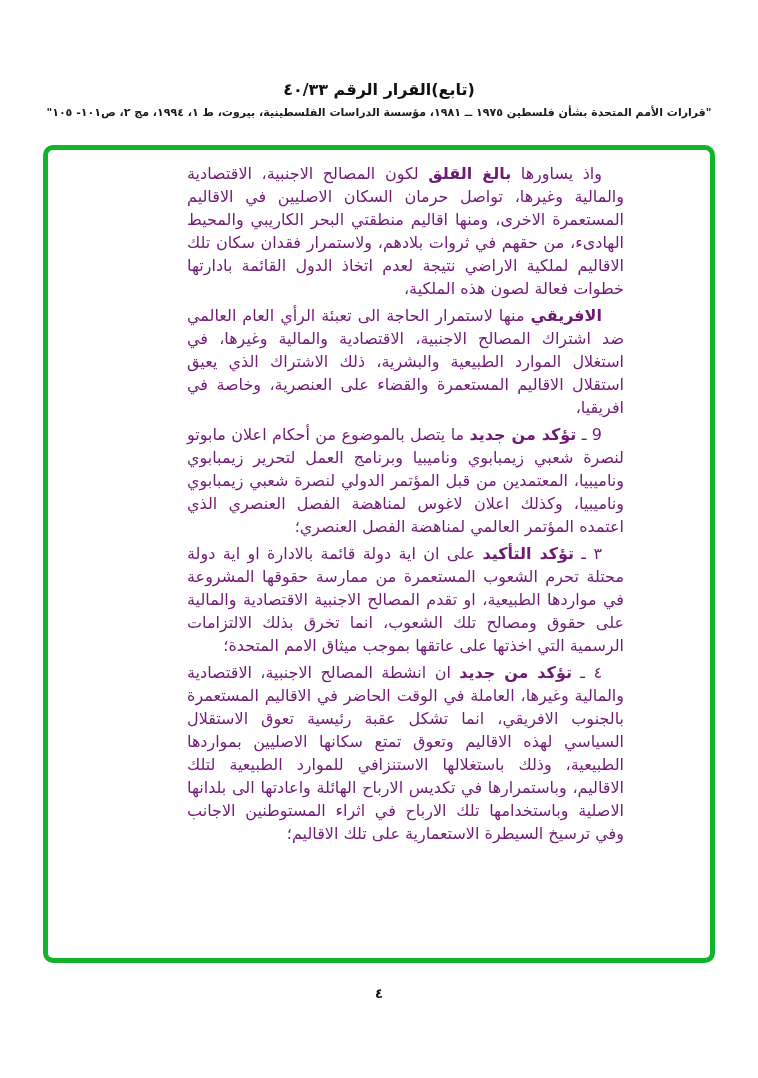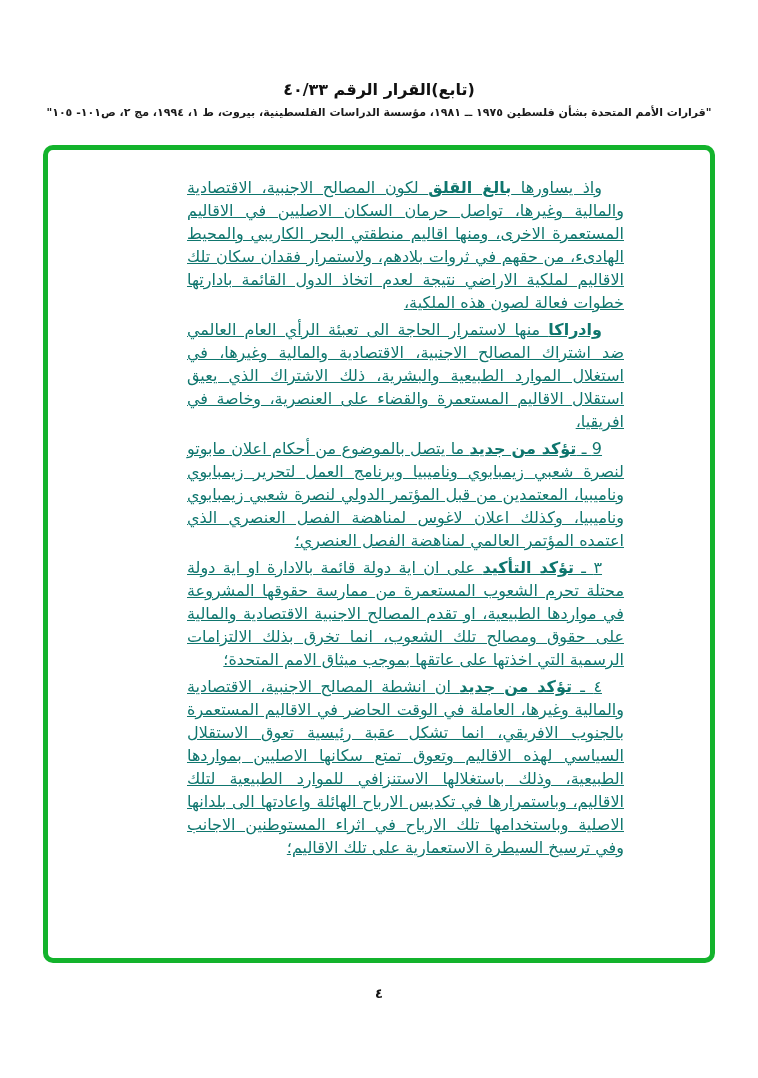--- a/index.html
+++ b/index.html
@@ -38,28 +38,27 @@
   .green-box {
     position: absolute;
     left: 43px; top: 145px;
     width: 662px; height: 808px;
     border: 5px solid #13b32c;
     border-radius: 10px;
     background: transparent;
   }
   .text-col {
     position: absolute;
-    top: 26px; right: 86px;
+    top: 12px; right: 86px;
     width: 437px;
     direction: rtl;
     text-align: justify;
     font-size: 16px;
     line-height: 23px;
-    color: #0f766e;
-    text-decoration: underline;
+    color: #701a75;
   }
   .para {
     margin: 0 0 4px 0;
     text-indent: 22px; 
   }
   .para b { font-weight: bold; }
   .page-number {
     position: absolute;
     top: 986px; left: 0; right: 0;
     text-align: center;
@@ -74,21 +73,21 @@
 
 <div class="page">
 
   <div class="doc-title">(تابع)القرار الرقم ٤٠/٣٣</div>
 
   <div class="doc-citation">"قرارات الأمم المتحدة بشأن فلسطين ١٩٧٥ ــ ١٩٨١، مؤسسة الدراسات الفلسطينية، بيروت، ط ١، ١٩٩٤، مج ٢، ص١٠١- ١٠٥"</div>
 
   <div class="green-box">
     <div class="text-col">
         <p class="para"><span>واذ يساورها </span><b>بالغ القلق</b><span> لكون المصالح الاجنبية، الاقتصادية والمالية وغيرها، تواصل حرمان السكان الاصليين في الاقاليم المستعمرة الاخرى، ومنها اقاليم منطقتي البحر الكاريبي والمحيط الهادىء، من حقهم في ثروات بلادهم، ولاستمرار فقدان سكان تلك الاقاليم لملكية الاراضي نتيجة لعدم اتخاذ الدول القائمة بادارتها خطوات فعالة لصون هذه الملكية،</span></p>
-        <p class="para"><b>وادراكا</b><span> منها لاستمرار الحاجة الى تعبئة الرأي العام العالمي ضد اشتراك المصالح الاجنبية، الاقتصادية والمالية وغيرها، في استغلال الموارد الطبيعية والبشرية، ذلك الاشتراك الذي يعيق استقلال الاقاليم المستعمرة والقضاء على العنصرية، وخاصة في افريقيا،</span></p>
+        <p class="para"><b>الافريقي</b><span> منها لاستمرار الحاجة الى تعبئة الرأي العام العالمي ضد اشتراك المصالح الاجنبية، الاقتصادية والمالية وغيرها، في استغلال الموارد الطبيعية والبشرية، ذلك الاشتراك الذي يعيق استقلال الاقاليم المستعمرة والقضاء على العنصرية، وخاصة في افريقيا،</span></p>
         <p class="para"><span>9 ـ </span><b>تؤكد من جديد</b><span> ما يتصل بالموضوع من أحكام اعلان مابوتو لنصرة شعبي زيمبابوي وناميبيا وبرنامج العمل لتحرير زيمبابوي وناميبيا، المعتمدين من قبل المؤتمر الدولي لنصرة شعبي زيمبابوي وناميبيا، وكذلك اعلان لاغوس لمناهضة الفصل العنصري الذي اعتمده المؤتمر العالمي لمناهضة الفصل العنصري؛</span></p>
         <p class="para"><span>٣ ـ </span><b>تؤكد التأكيد</b><span> على ان اية دولة قائمة بالادارة او اية دولة محتلة تحرم الشعوب المستعمرة من ممارسة حقوقها المشروعة في مواردها الطبيعية، او تقدم المصالح الاجنبية الاقتصادية والمالية على حقوق ومصالح تلك الشعوب، انما تخرق بذلك الالتزامات الرسمية التي اخذتها على عاتقها بموجب ميثاق الامم المتحدة؛</span></p>
         <p class="para"><span>٤ ـ </span><b>تؤكد من جديد</b><span> ان انشطة المصالح الاجنبية، الاقتصادية والمالية وغيرها، العاملة في الوقت الحاضر في الاقاليم المستعمرة بالجنوب الافريقي، انما تشكل عقبة رئيسية تعوق الاستقلال السياسي لهذه الاقاليم وتعوق تمتع سكانها الاصليين بمواردها الطبيعية، وذلك باستغلالها الاستنزافي للموارد الطبيعية لتلك الاقاليم، وباستمرارها في تكديس الارباح الهائلة واعادتها الى بلدانها الاصلية وباستخدامها تلك الارباح في اثراء المستوطنين الاجانب وفي ترسيخ السيطرة الاستعمارية على تلك الاقاليم؛</span></p>
       </div>
   </div>
 
   <div class="page-number">٤</div>
 
 </div>
 

